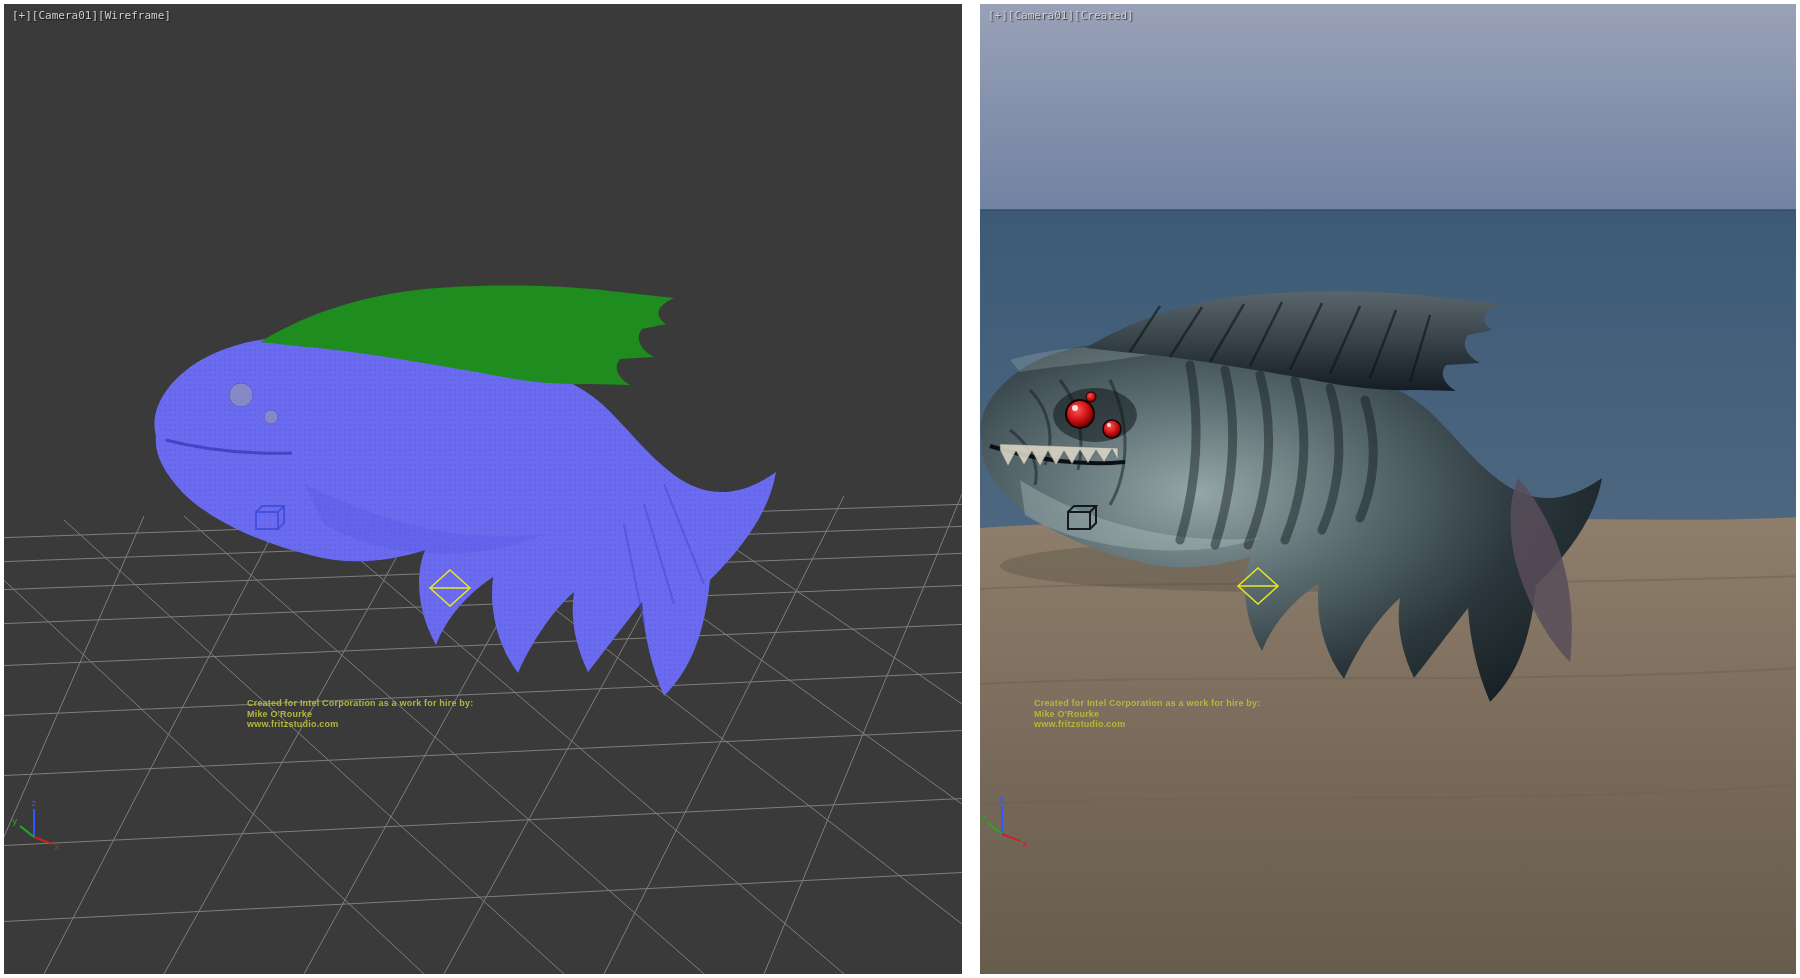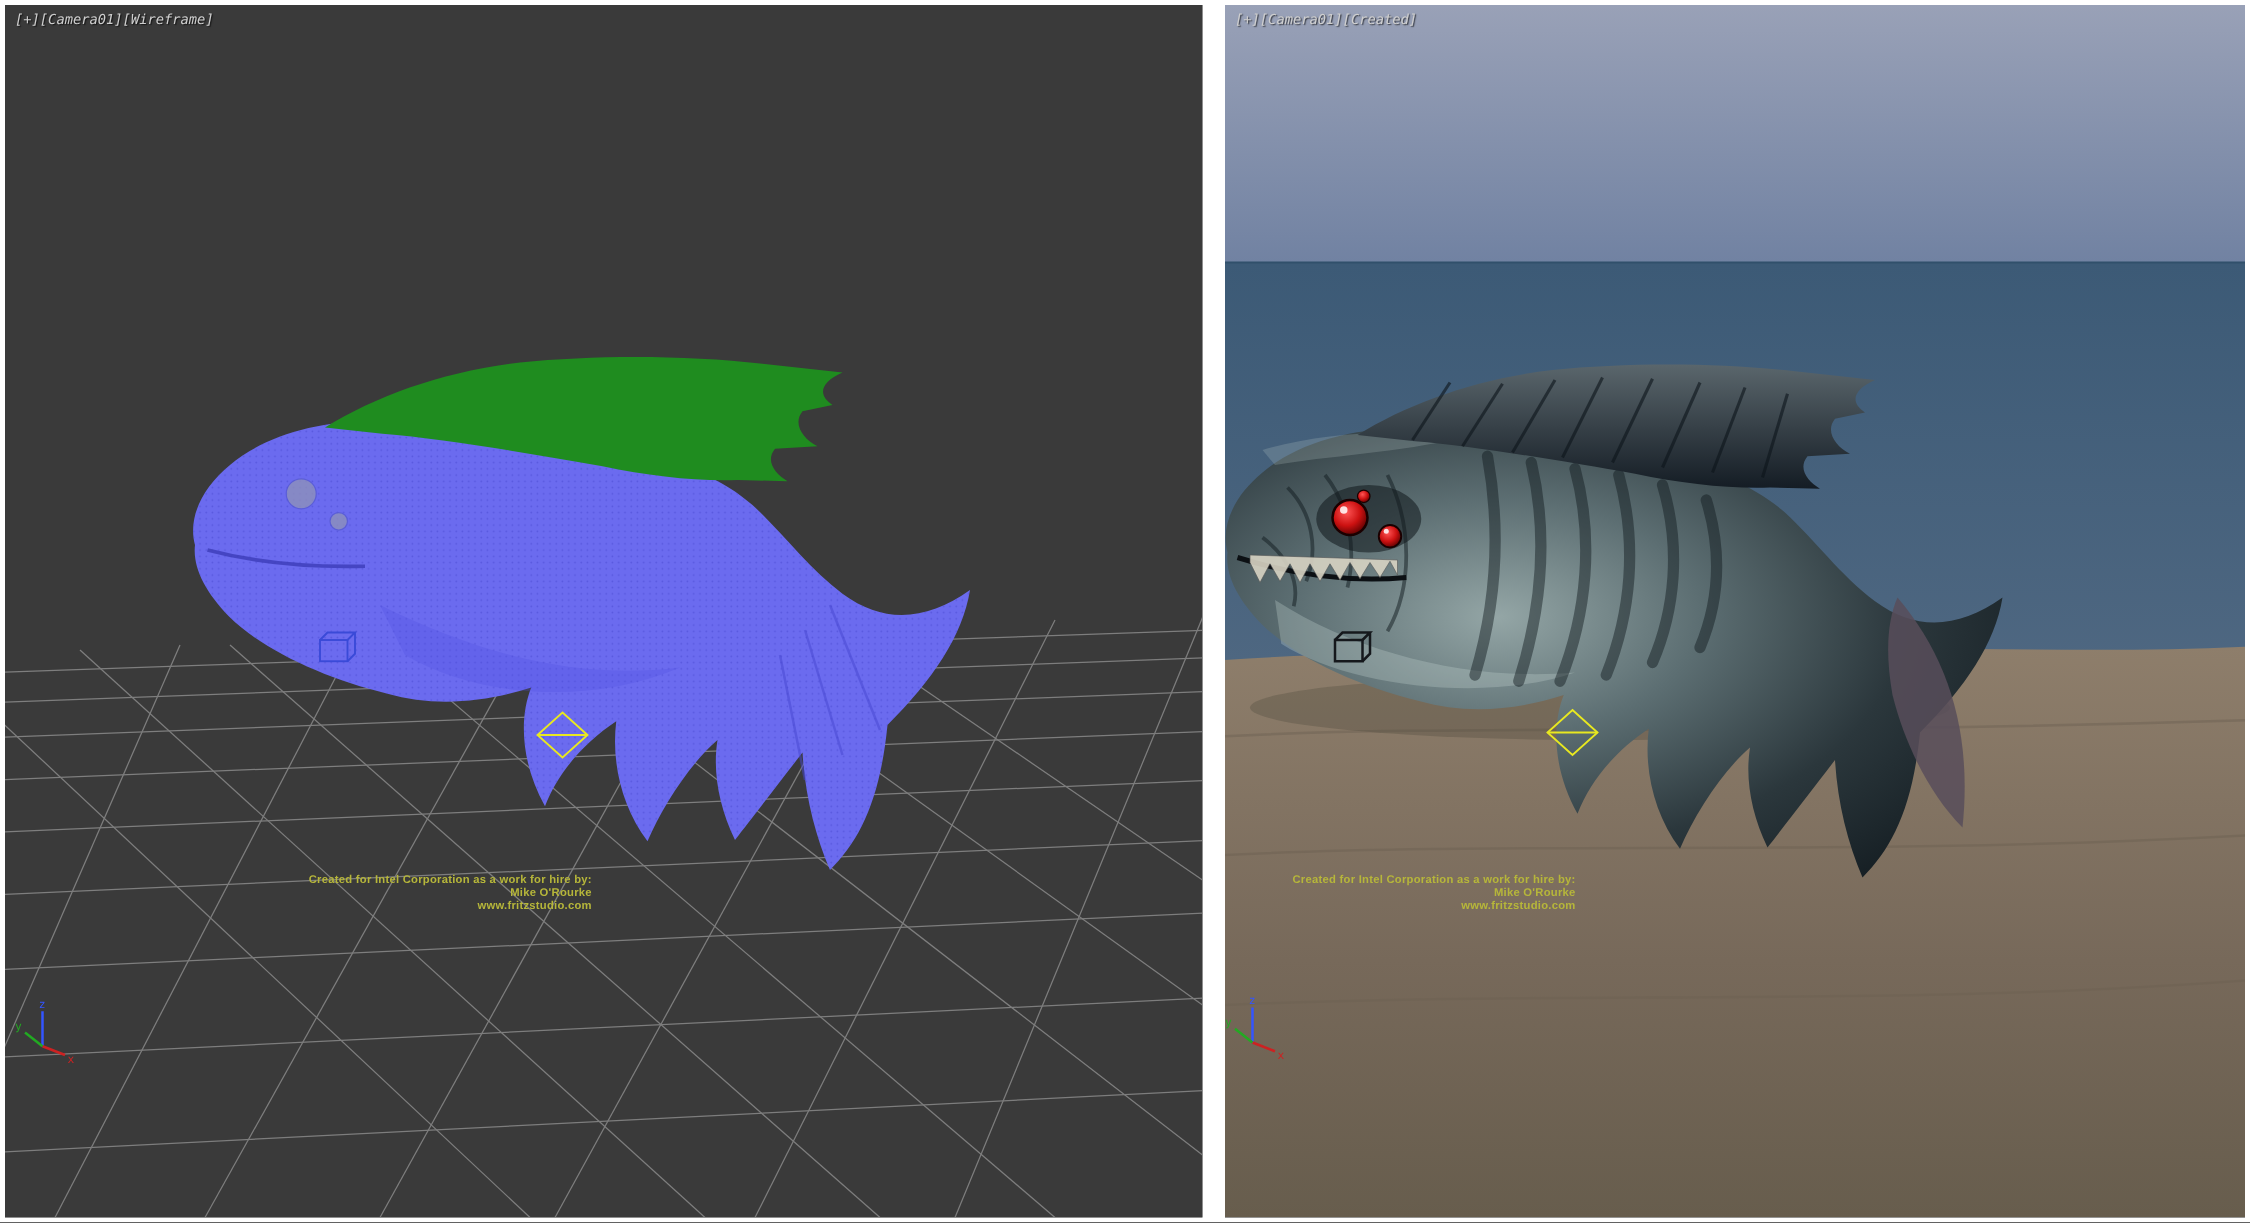--- a/index.html
+++ b/index.html
@@ -8,27 +8,26 @@
     background:#ffffff;display:flex;padding:4px;gap:6px;
     font-family:"Liberation Sans",sans-serif;
   }
   .viewport{position:relative;height:970px;overflow:hidden;background:#3a3a3a;}
   .vp-left{width:958px;}
   .vp-right{flex:1;}
   svg.scene{position:absolute;left:0;top:0;display:block;}
   .vp-label{
     position:absolute;top:5px;left:8px;
     font-family:"DejaVu Sans Mono",monospace;font-size:11px;color:#cfcfcf;
-    text-shadow:1px 1px 1px rgba(0,0,0,.65);cursor:pointer;white-space:pre;font-style:italic;
+    text-shadow:1px 1px 1px rgba(0,0,0,.65);cursor:pointer;white-space:pre;
   }
   .watermark{
     position:absolute;font-size:9px;line-height:10.5px;font-weight:700;
     color:#b6b63a;font-family:"Liberation Sans",sans-serif;letter-spacing:.2px;
     pointer-events:none;
-    text-align:right;
   }
   .wm-left{left:243px;top:694px;}
   .wm-right{left:54px;top:694px;}
   .divider{width:6px;height:970px;background:#ffffff;cursor:col-resize;}
 </style>
 </head>
 <body>
 
 <div class="app">
 

